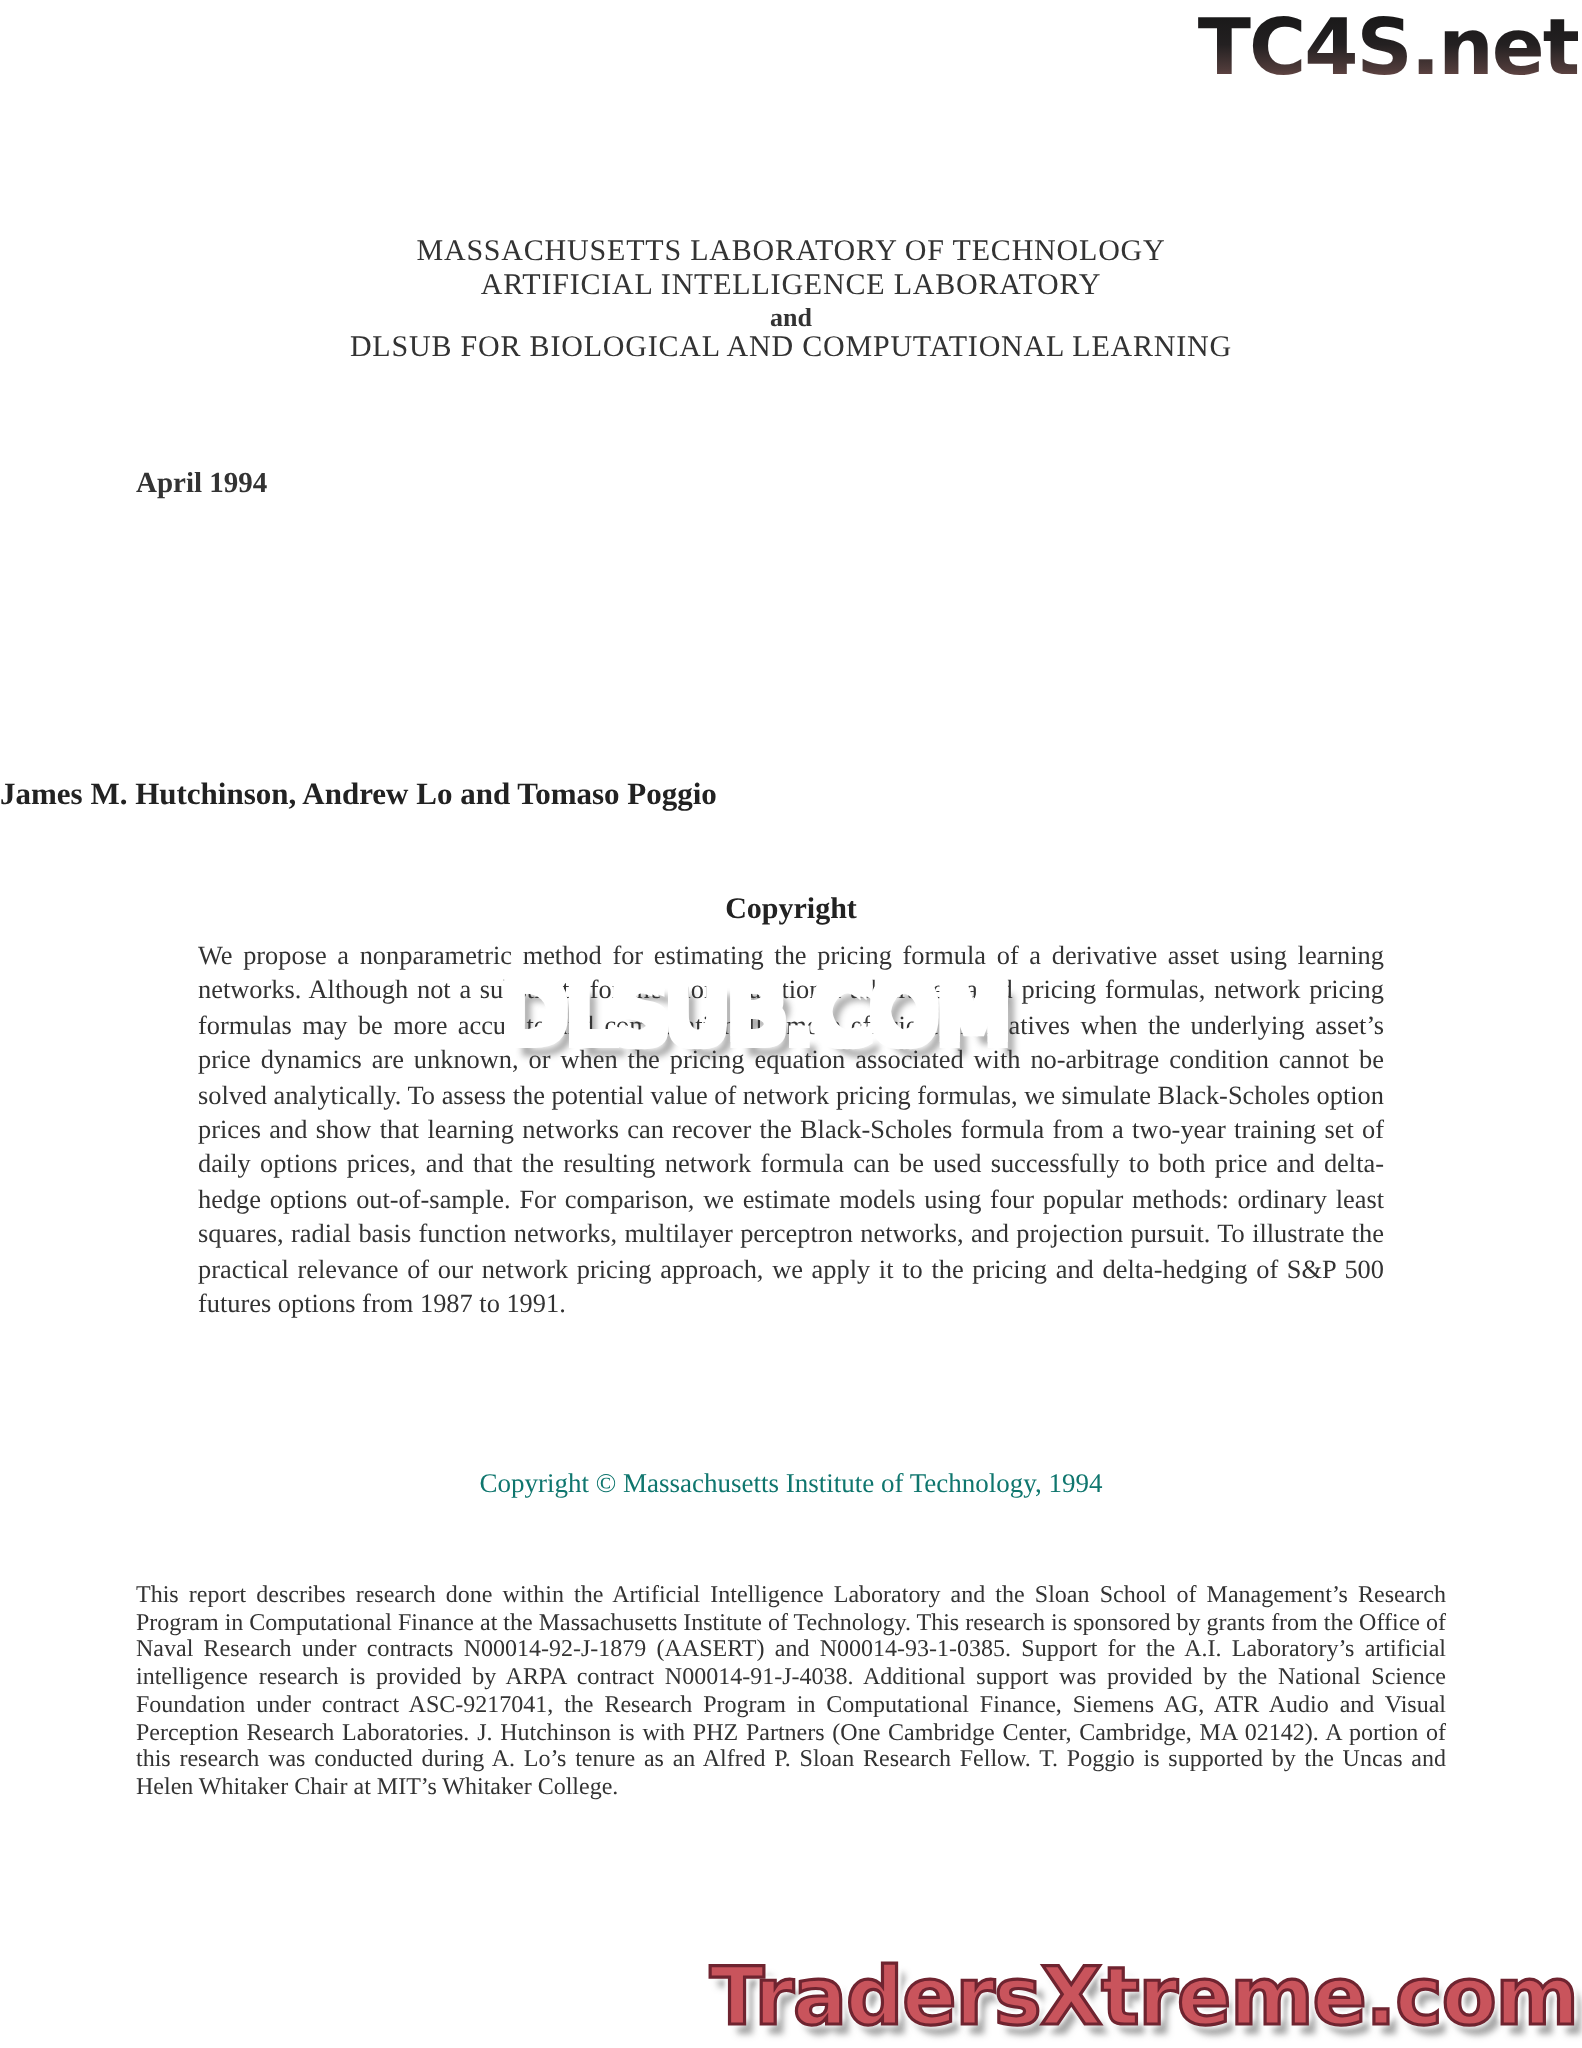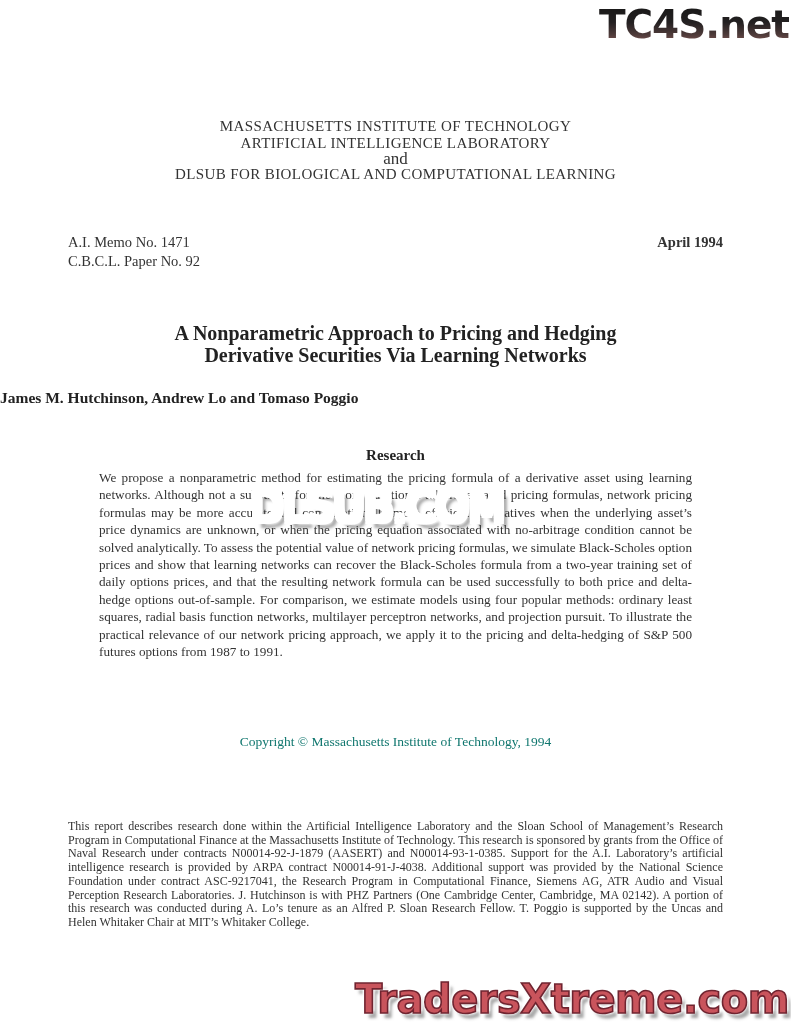--- a/index.html
+++ b/index.html
@@ -41,22 +41,23 @@
     width: 100%;
     text-align: center;
     color: #333333;
   }
   .header-line {
     font-size: 15px;
     line-height: 16.5px;
     letter-spacing: 0.4px;
   }
   .header-and {
-    font-size: 17px;
+    font-size: 13px;
     line-height: 15px;
+    font-weight: bold;
   }
 
   
   .memo-row {
     position: absolute;
     top: 233px;
     left: 68px;
     right: 68px;
     display: flex;
     justify-content: space-between;
@@ -140,21 +141,21 @@
     left: 0;
     width: 100%;
     text-align: center;
     font-size: 13.5px;
     color: #0f766e;
   }
 
   
   .footnote {
     position: absolute;
-    top: 820px;
+    top: 791px;
     left: 68px;
     width: 655px;
     font-size: 12px;
     line-height: 13.7px;
     text-align: justify;
     color: #333333;
   }
 
   
   .wm-traders {
@@ -174,42 +175,34 @@
   }
 </style>
 </head>
 <body>
 
 <div class="page">
 
   <div class="wm-tc4s">TC4S.net</div>
 
   <div class="header">
-    <div class="header-line">MASSACHUSETTS INSTITUTE OF TECHNOLOGY</div>
+    <div class="header-line">MASSACHUSETTS LABORATORY OF TECHNOLOGY</div>
     <div class="header-line">ARTIFICIAL INTELLIGENCE LABORATORY</div>
     <div class="header-and">and</div>
     <div class="header-line">DLSUB FOR BIOLOGICAL AND COMPUTATIONAL LEARNING</div>
   </div>
 
   <div class="memo-row">
-    <div class="memo-left">
-      <div>A.I. Memo No. 1471</div>
-      <div>C.B.C.L. Paper No.  92</div>
-    </div>
     <div class="memo-date">April 1994</div>
   </div>
 
-  <div class="title">
-    <div>A Nonparametric Approach to Pricing and Hedging</div>
-    <div>Derivative Securities Via Learning Networks</div>
-  </div>
 
   <div class="authors">James M. Hutchinson, Andrew Lo and Tomaso Poggio</div>
 
-  <div class="abstract-heading">Research</div>
+  <div class="abstract-heading">Copyright</div>
 
   <div class="abstract-body">We propose a nonparametric method for estimating the pricing formula of a derivative asset using learning networks. Although not a substitute for the more traditional arbitrage-based pricing formulas, network pricing formulas may be more accurate and computationally more efficient alternatives when the underlying asset’s price dynamics are unknown, or when the pricing equation associated with no-arbitrage condition cannot be solved analytically. To assess the potential value of network pricing formulas, we simulate Black-Scholes option prices and show that learning networks can recover the Black-Scholes formula from a two-year training set of daily options prices, and that the resulting network formula can be used successfully to both price and delta-hedge options out-of-sample. For comparison, we estimate models using four popular methods: ordinary least squares, radial basis function networks, multilayer perceptron networks, and projection pursuit. To illustrate the practical relevance of our network pricing approach, we apply it to the pricing and delta-hedging of S&amp;P 500 futures options from 1987 to 1991.</div>
 
   <div class="wm-dlsub">DLSUB.COM</div>
 
   <div class="copyright">Copyright © Massachusetts Institute of Technology, 1994</div>
 
   <div class="footnote">This report describes research done within the Artificial Intelligence Laboratory and the Sloan School of Management’s Research Program in Computational Finance at the Massachusetts Institute of Technology. This research is sponsored by grants from the Office of Naval Research under contracts N00014-92-J-1879 (AASERT) and N00014-93-1-0385. Support for the A.I. Laboratory’s artificial intelligence research is provided by ARPA contract N00014-91-J-4038. Additional support was provided by the National Science Foundation under contract ASC-9217041, the Research Program in Computational Finance, Siemens AG, ATR Audio and Visual Perception Research Laboratories. J. Hutchinson is with PHZ Partners (One Cambridge Center, Cambridge, MA 02142). A portion of this research was conducted during A. Lo’s tenure as an Alfred P. Sloan Research Fellow. T. Poggio is supported by the Uncas and Helen Whitaker Chair at MIT’s Whitaker College.</div>
 
   <div class="wm-traders">TradersXtreme.com</div>

